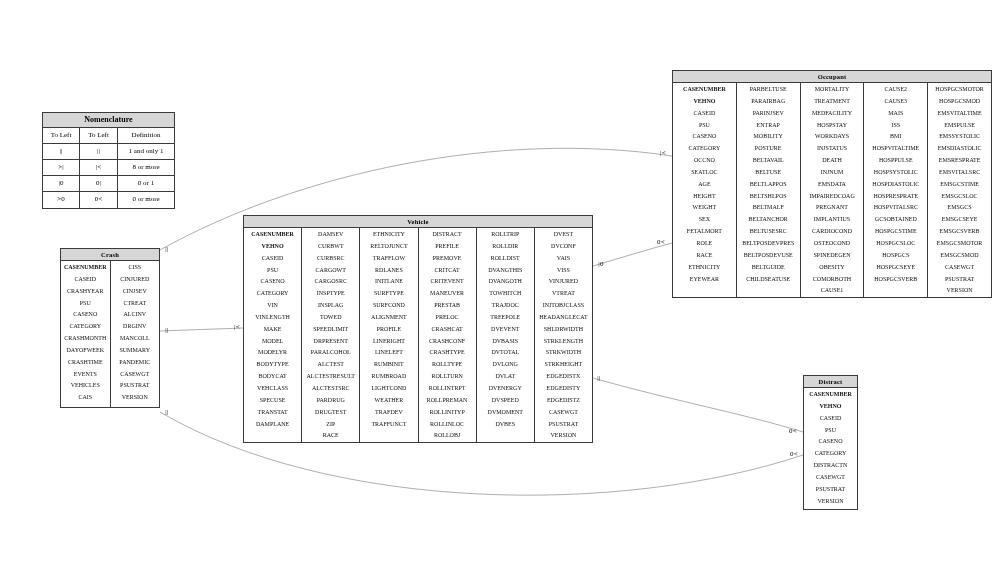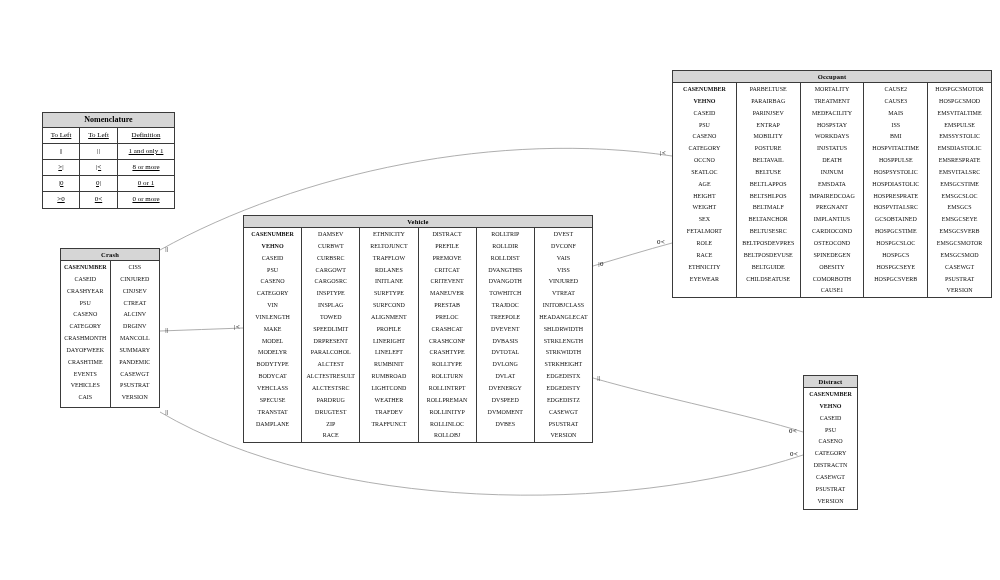--- a/index.html
+++ b/index.html
@@ -39,21 +39,21 @@
     letter-spacing:0.3px;
   }
 
   
   .nomenclature { position:absolute; left:42px; top:112px; width:133px; border:1px solid #3a3a3a; background:#fff; }
   .nom-title {
     background:#d6d6d6; text-align:center; font-weight:bold;
     font-size:8px; line-height:14px; height:15px;
     border-bottom:1px solid #3a3a3a;
   }
-  .nom-grid { display:grid; grid-template-columns:37px 38px 1fr;text-decoration:underline; }
+  .nom-grid { display:grid; grid-template-columns:37px 38px 1fr; }
   .nom-cell {
     border-right:1px solid #3a3a3a; border-bottom:1px solid #3a3a3a;
     text-align:center; font-size:7px; line-height:15px; height:16px;
     white-space:nowrap; overflow:hidden;
   }
   .nom-cell:nth-child(3n) { border-right:none; }
   .nom-grid .nom-cell:nth-last-child(-n+3) { border-bottom:none; }
 </style>
 </head>
 <body>

